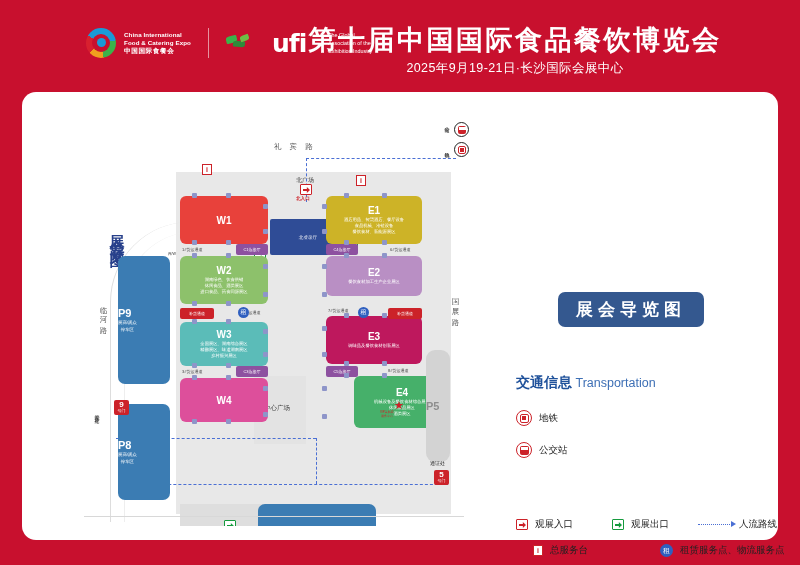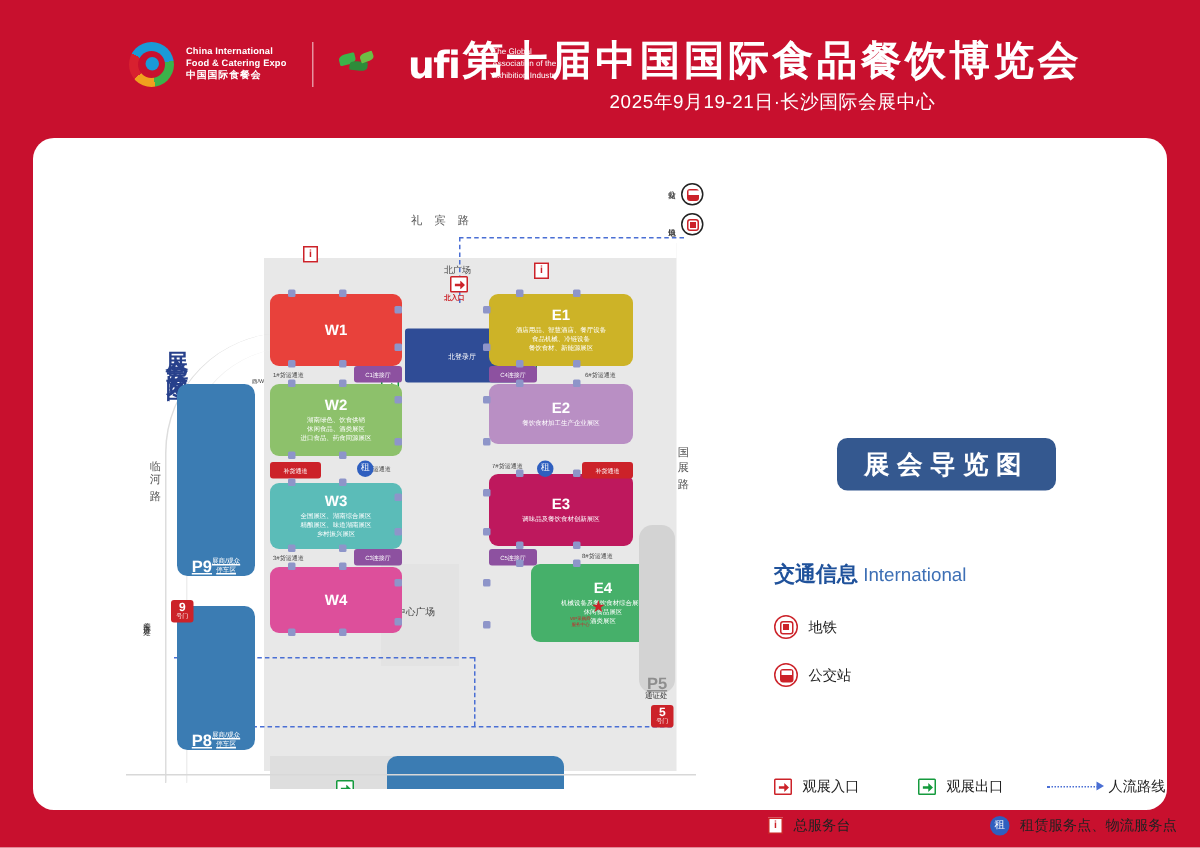--- a/index.html
+++ b/index.html
@@ -103,23 +103,22 @@
   .redband {
     position: absolute; background: #cc2229; color: #fff; font-size: 4px;
     border-radius: 2px; text-align: center; line-height: 11px; height: 11px;
   }
   .purpband {
     position: absolute; background: #8d51a0; color: #fff; font-size: 4px;
     border-radius: 2px; text-align: center; line-height: 11px; height: 11px;
   }
   .parking {
     position: absolute; background: #3b7cb3; border-radius: 7px; color: #fff;
-    display: flex; flex-direction: row; align-items: flex-end; justify-content: center;
+    display: flex; flex-direction: column; align-items: flex-start; justify-content: center;
     text-align: center;
-    text-decoration: underline;
   }
   .parking .pid { font-size: 11px; font-weight: bold; }
   .parking .pdesc { font-size: 4.4px; line-height: 1.5; margin-top: 1px; }
 
   .hallbox-blue {
     position: absolute; background: #2f4c96; color: #fff; font-size: 4.6px;
     display: flex; align-items: center; justify-content: center;
   }
   .plaza-lbl { position: absolute; font-size: 7px; color: #444; white-space: nowrap; }
 
@@ -447,21 +446,21 @@
       <div class="gnum">5</div>
       <div class="gtxt">号门</div>
     </div>
   </div>
 
   <div class="info">
 
     <div class="info-badge">展会导览图</div>
 
     <div class="sec-title" style="left:14px;top:268px;">
-      <span>交通信息</span><span class="en"> International</span>
+      <span>交通信息</span><span class="en"> Transportation</span>
     </div>
 
     <div class="legend-row" style="left:14px;top:304px;">
       <span class="circ-ic">
           <span class="metro-glyph"></span>
         </span>
       <span>地铁</span>
     </div>
     <div class="legend-row" style="left:14px;top:336px;">
       <span class="circ-ic">
@@ -477,21 +476,21 @@
     </div>
     <div class="legend-row" style="left:110px;top:412px;">
       <span class="ic-exit" style="position:relative;"></span>
       <span>观展出口</span>
     </div>
     <div class="legend-row" style="left:196px;top:412px;">
       <span class="flow-arrow"></span>
       <span>人流路线</span>
     </div>
 
-    <div class="legend-row" style="left:10px;top:438px;">
+    <div class="legend-row" style="left:31px;top:438px;">
       <span class="ic-info" style="position:relative;"></span>
       <span>总服务台</span>
     </div>
     <div class="legend-row" style="left:110px;top:438px;margin-left:48px;">
       <span class="ic-rent" style="position:relative;width:13px;height:13px;line-height:13px;font-size:7px;">租</span>
       <span>租赁服务点、物流服务点</span>
     </div>
 
   </div>
 

